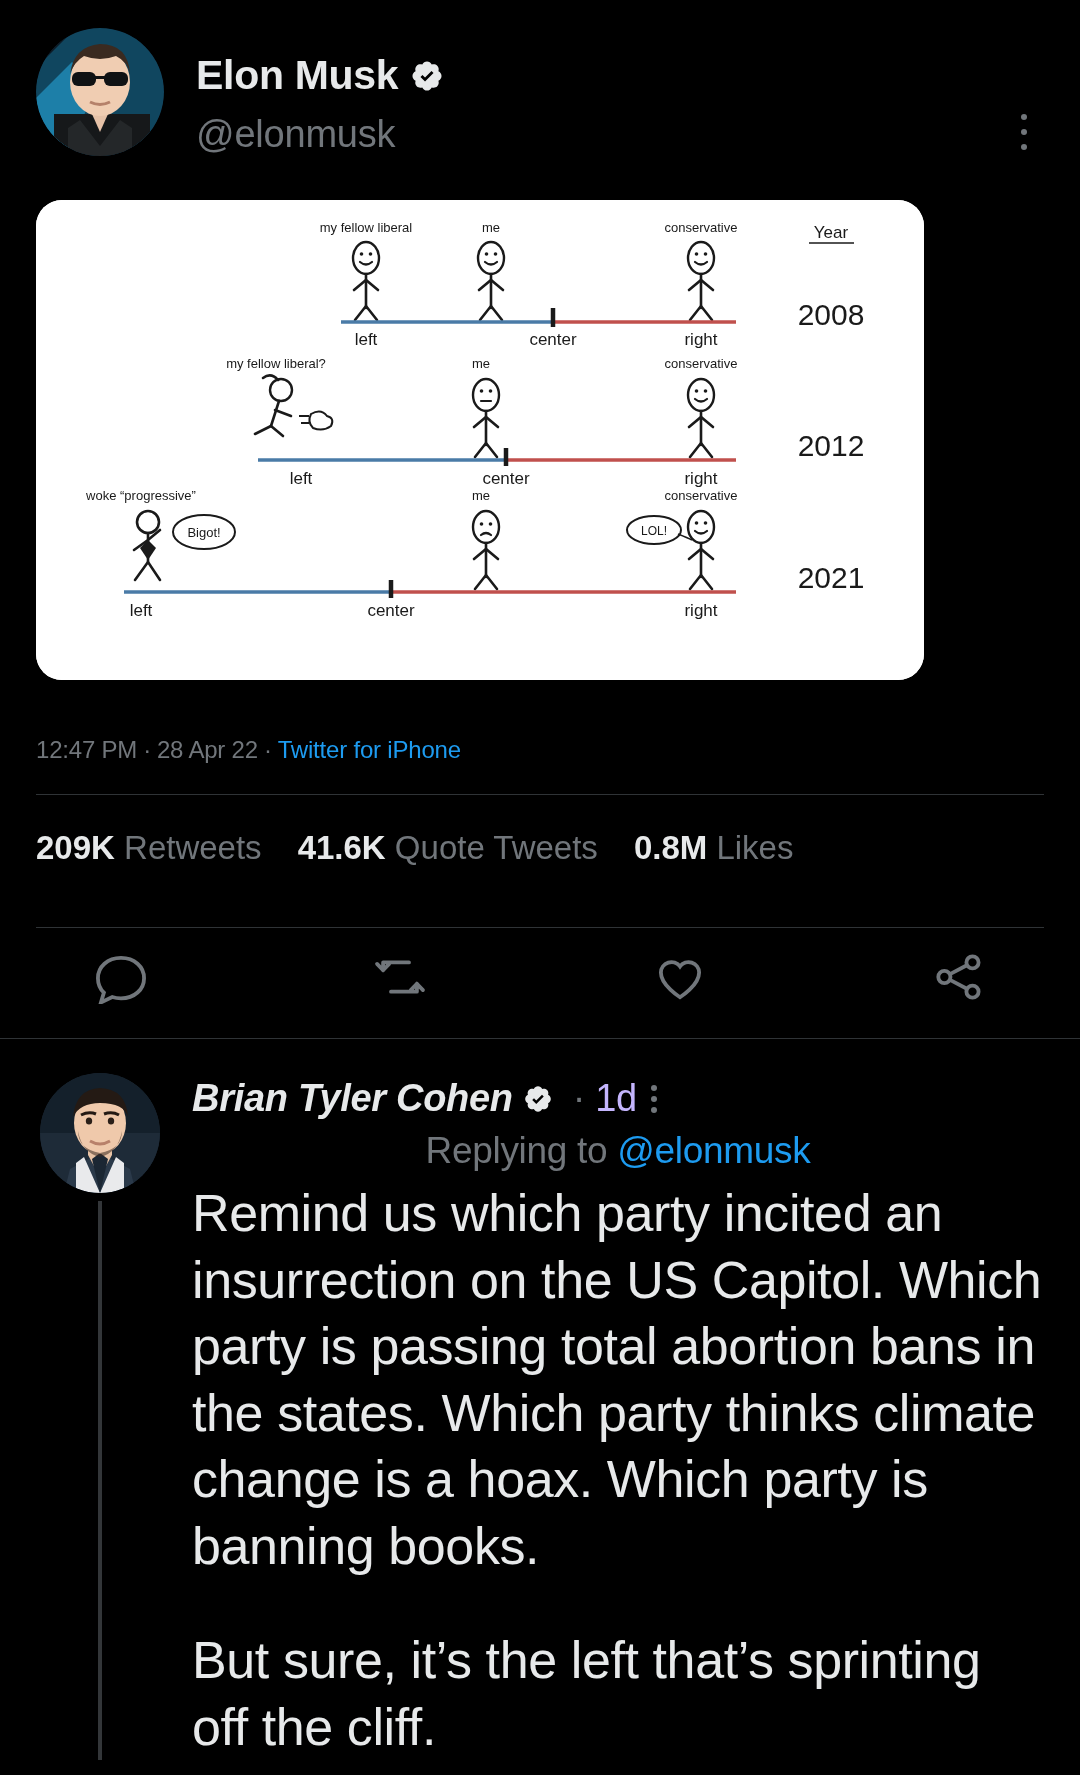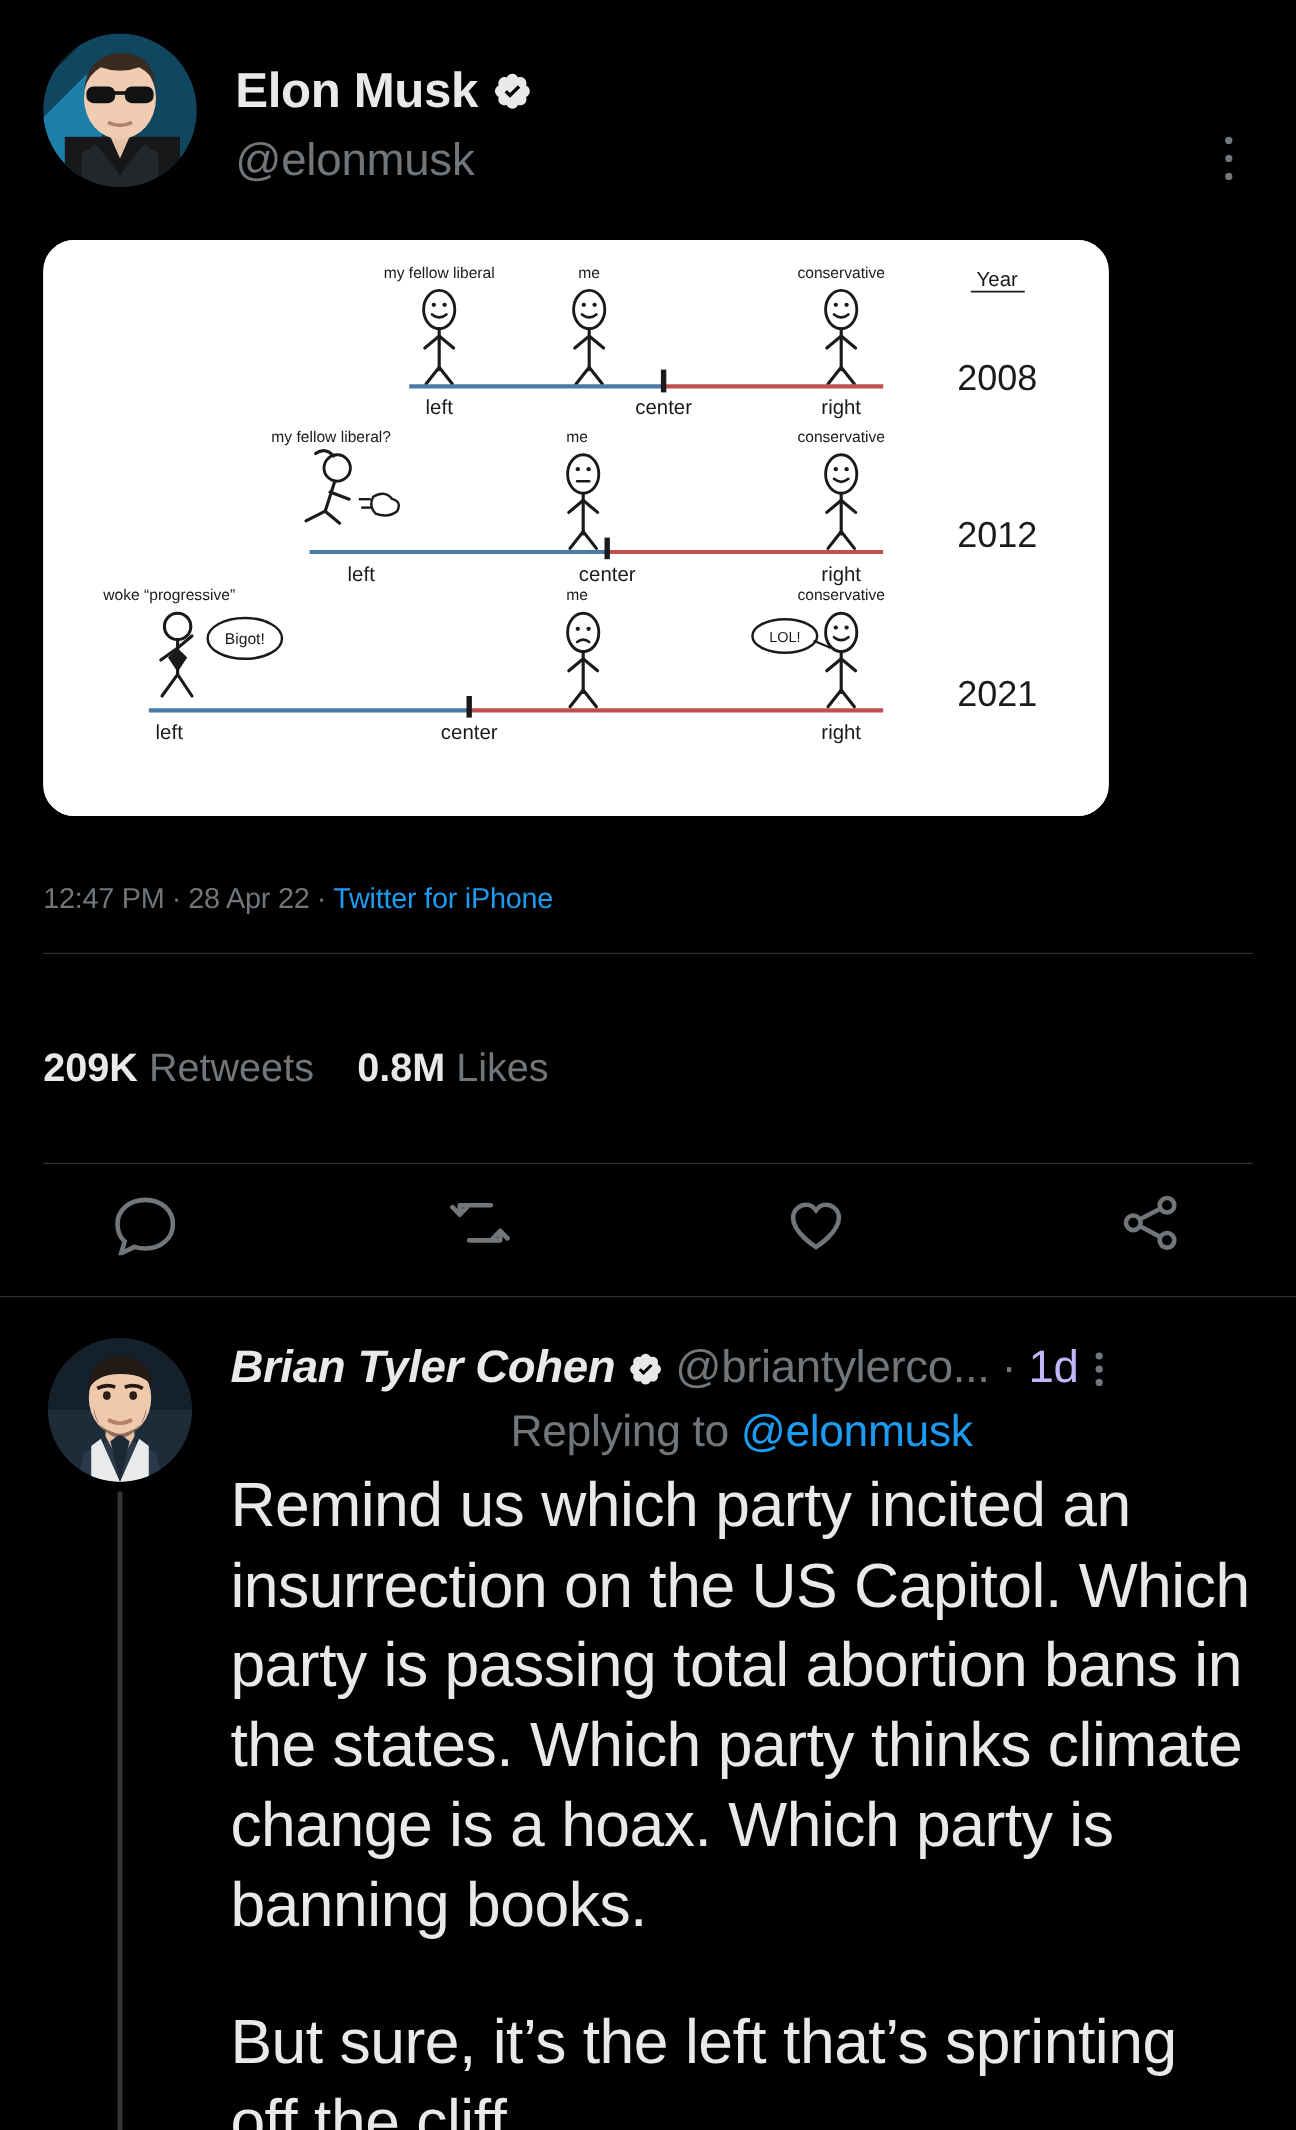--- a/index.html
+++ b/index.html
@@ -44,21 +44,21 @@
   .meme svg { display:block; width:100%; height:100%; }
 
   
   .meta { margin-top:56px; font-size:24px; color:#71767b; letter-spacing:-0.2px; }
   .meta .src { color:#1d9bf0; }
   .meta .dot { padding:0 6px; }
 
   .rule { height:1px; background:#2f3336; margin:30px 0 0 0; }
 
   .stats { display:flex; align-items:center; padding:34px 0 30px 0; font-size:33px; color:#71767b; }
-  .stats .grp { margin-right:36px; white-space:nowrap;margin-top:42px; }
+  .stats .grp { margin-right:36px; white-space:nowrap; }
   .stats .num { color:#e7e9ea; font-weight:bold; }
 
   .actions { display:flex; align-items:center; justify-content:space-between; padding:22px 58px 34px 58px; }
   .act { width:54px; height:54px; color:#71767b; }
   .act svg { display:block; width:100%; height:100%; }
 
   .thick-rule { height:1px; background:#2f3336; margin:0 -36px; }
 
   
   .reply { padding:34px 36px 0 36px; display:flex; }
@@ -301,20 +301,21 @@
   </div>
 
   <div class="meta">
     <span>12:47 PM</span><span class="dot">·</span><span>28 Apr 22</span><span class="dot">·</span><span class="src">Twitter for iPhone</span>
   </div>
 
   <div class="rule"></div>
 
   <div class="stats">
     <span class="grp"><span class="num">209K</span> <span>Retweets</span></span>
+    <span class="grp"><span class="num">41.6K</span> <span>Quote Tweets</span></span>
     <span class="grp"><span class="num">0.8M</span> <span>Likes</span></span>
   </div>
 
   <div class="rule"></div>
 
   <div class="actions">
     <span class="act">
       <svg viewBox="0 0 24 24">
           <path fill="none" stroke="currentColor" stroke-width="1.7" d="M1.75 12.5c0-5.1 4.3-9 10.25-9s10.25 3.9 10.25 9-4.3 9-10.25 9c-1.4 0-2.7-.2-3.9-.6l-5 2.4 1.3-4.4c-1.7-1.6-2.65-3.8-2.65-6.4z"></path>
         </svg>
@@ -375,21 +376,20 @@
     <div class="thread-line"></div>
   </div>
 
   <div class="reply-body">
     <div class="reply-head">
       <span class="reply-name">Brian Tyler Cohen</span>
       <svg class="reply-badge" viewBox="0 0 24 24">
         <path fill="#e7e9ea" d="M22.25 12c0-1.43-.88-2.67-2.19-3.34.46-1.39.2-2.9-.81-3.91s-2.52-1.27-3.91-.81C14.67 2.63 13.43 1.75 12 1.75s-2.67.88-3.34 2.19c-1.39-.46-2.9-.2-3.91.81s-1.27 2.52-.81 3.91C2.63 9.33 1.75 10.57 1.75 12s.88 2.67 2.19 3.34c-.46 1.39-.2 2.9.81 3.91s2.52 1.27 3.91.81c.67 1.31 1.91 2.19 3.34 2.19s2.67-.88 3.34-2.19c1.39.46 2.9.2 3.91-.81s1.27-2.52.81-3.91c1.31-.67 2.19-1.91 2.19-3.34z"></path>
         <path fill="#000" d="M10.6 15.9l-3.2-3.2 1.4-1.4 1.8 1.8 4.6-4.6 1.4 1.4z"></path>
       </svg>
-      <span class="reply-handle">@briantylerco...</span>
       <span class="reply-sep">·</span>
       <span class="reply-time">1d</span>
       <span class="reply-dots">
           <i></i>
           <i></i>
           <i></i>
         </span>
     </div>
 
     <div class="replying">

